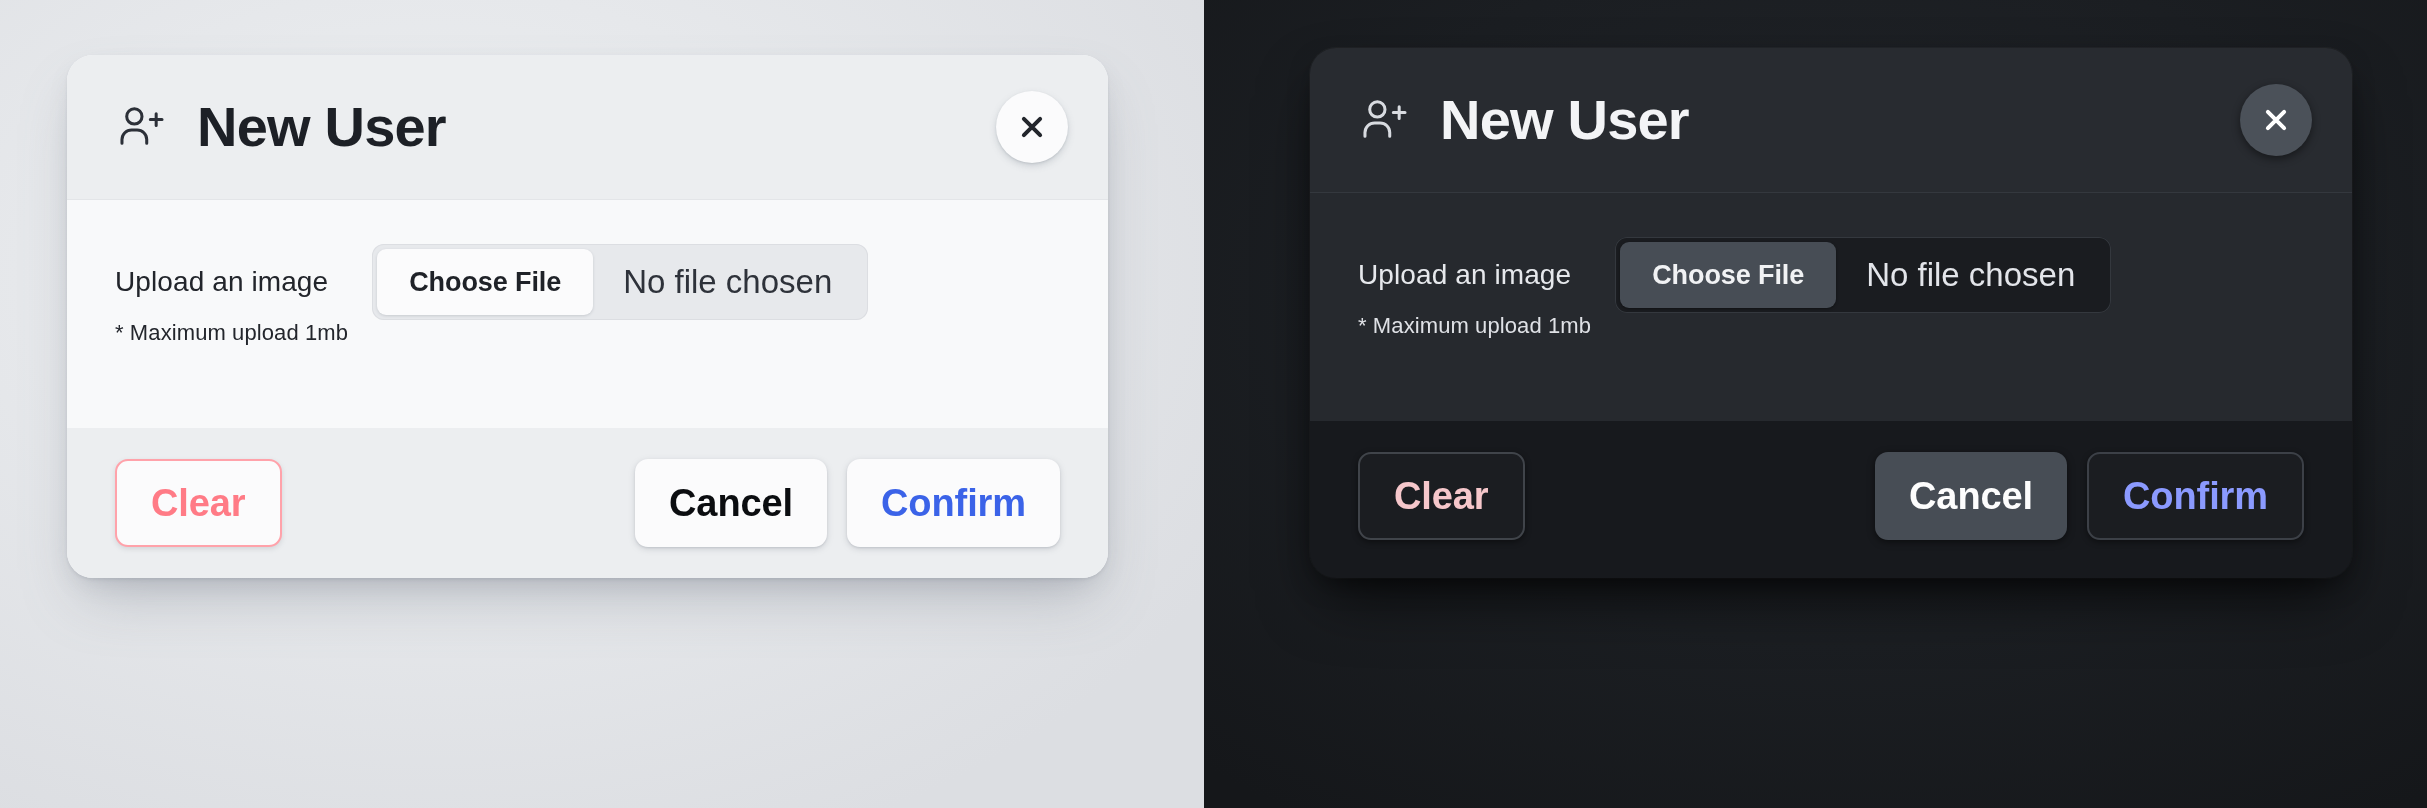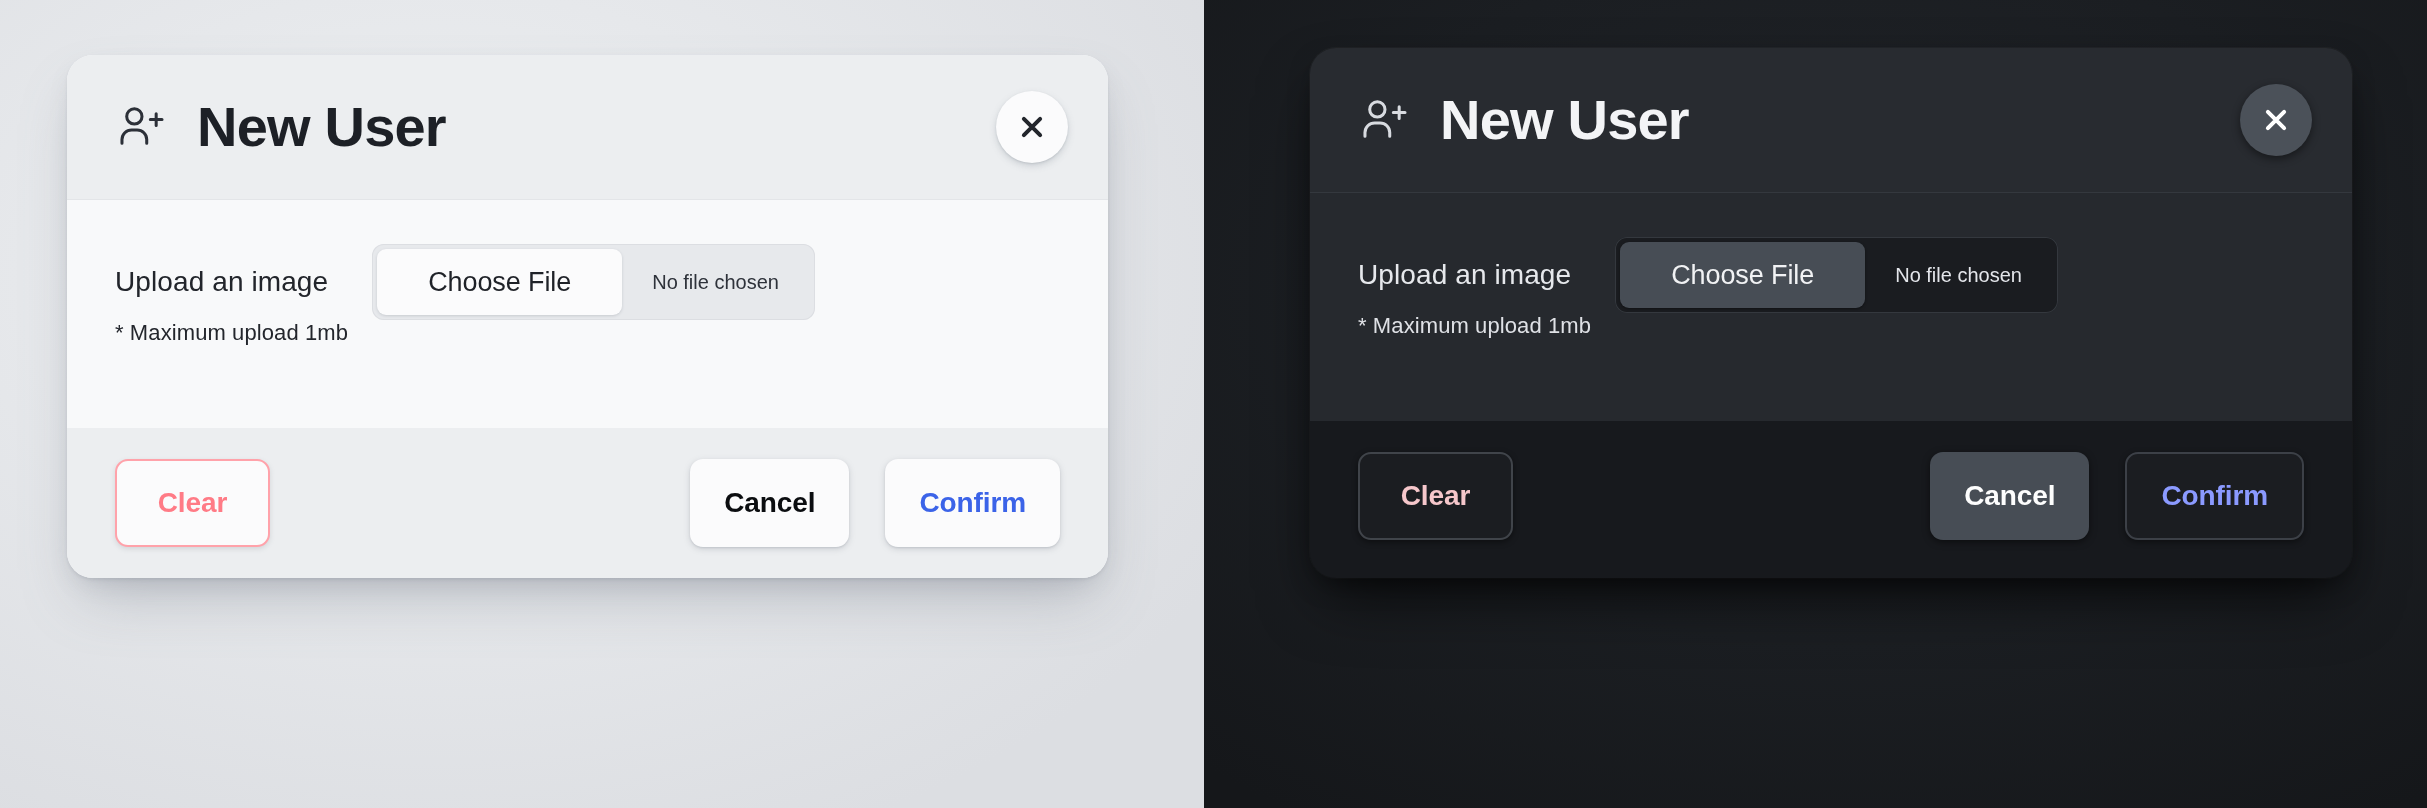--- a/index.html
+++ b/index.html
@@ -162,47 +162,47 @@
   }
   .dialog-dark .file-control {
     background: #1a1c20;
     box-shadow: inset 0 0 0 1px #34383e;
   }
 
   .choose-file-btn {
     display: flex;
     align-items: center;
     justify-content: center;
-    padding: 0 51px;
+    padding: 0 32px;
     margin: 5px 0 5px 5px;
     border: none;
     border-radius: 9px;
     font-size: 27px;
-    font-weight: 400;
+    font-weight: 700;
     letter-spacing: -0.1px;
     white-space: nowrap;
     cursor: pointer;
     font-family: inherit;
   }
   .dialog-light .choose-file-btn {
     background: #fbfbfc;
     color: #1f2228;
     box-shadow: 0 1px 3px rgba(120,126,138,0.28);
   }
   .dialog-dark .choose-file-btn {
     background: #474d55;
     color: #f1f2f4;
     box-shadow: 0 1px 3px rgba(0,0,0,0.4);
   }
 
   .file-status {
     display: flex;
     align-items: center;
     padding: 0 36px 0 30px;
-    font-size: 20px;
+    font-size: 33px;
     white-space: nowrap;
   }
   .dialog-light .file-status { color: #2e323a; }
   .dialog-dark  .file-status { color: #e3e5ea; }
 
   .hint-text {
     font-size: 22px;
     letter-spacing: 0.1px;
   }
   .dialog-light .hint-text { color: #23262c; }
@@ -212,25 +212,25 @@
   .dlg-footer {
     height: 150px;
     display: flex;
     align-items: center;
     padding: 0 48px;
   }
   .dialog-light .dlg-footer { background: #eceef0; }
   .dialog-dark  .dlg-footer { background: #17191d; }
 
   .footer-spacer { flex: 1; }
-  .footer-right { display: flex; align-items: flex-end; gap: 36px; }
+  .footer-right { display: flex; align-items: flex-end; gap: 20px; }
 
   .btn {
     font-family: inherit;
-    font-size: 28px;
+    font-size: 38px;
     font-weight: 700;
     letter-spacing: -0.1px;
     border-radius: 13px;
     padding: 0 34px;
     height: 88px;
     min-width: 155px;
     cursor: pointer;
     white-space: nowrap;
     display: inline-flex;
     align-items: center;

